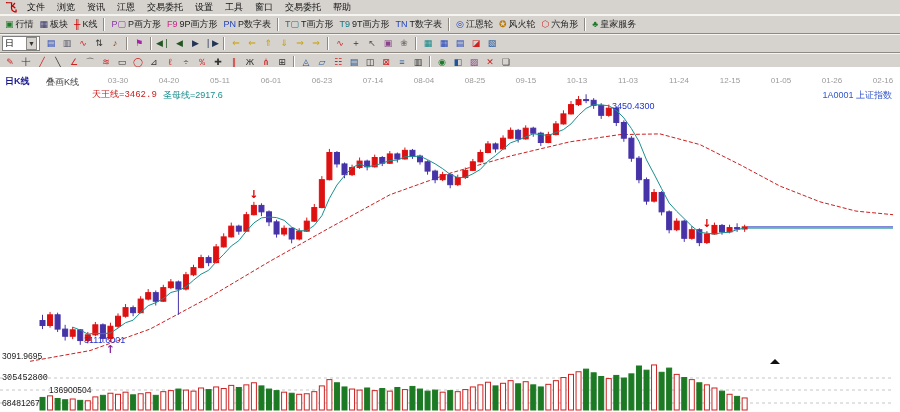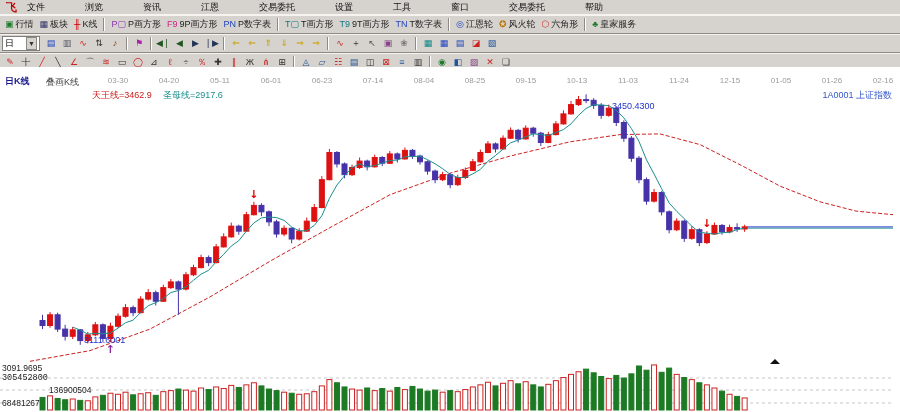--- a/index.html
+++ b/index.html
@@ -23,34 +23,34 @@
   .combo{width:32px;height:13px;background:#fff;border:1px solid #7f7f7f;font-size:9px;
          display:flex;align-items:center;justify-content:space-between;padding:0 2px;margin-right:3px;}
   .combo .arrow{font-size:7px;color:#333;background:#d6d3ce;border:1px solid #8e8a83;
                 width:9px;height:11px;display:flex;align-items:center;justify-content:center;}
   
   .chart{position:absolute;left:0;top:67px;width:900px;height:345px;background:#ffffff;}
   .chart svg{position:absolute;left:0;top:0;}
   .ov{position:absolute;font-size:9px;line-height:10px;white-space:nowrap;}
   .tab-label{left:5px;top:9px;color:#1a1a8c;font-weight:bold;}
   .overlay-label{left:46px;top:10px;color:#444;}
-  .legend-red{left:92px;top:23px;}
+  .legend-red{left:92px;top:23px;font-family:Liberation Mono, monospace;}
   .legend-teal{left:163px;top:23px;}
   .symbol{right:8px;top:23px;color:#3355cc;font-weight:normal;}
   .peak-note{left:612px;top:34px;color:#2233cc;}
   .low-note{left:84px;top:268px;color:#2233cc;}
   .axis-label{left:2px;color:#222;font-size:8.5px;}
 </style>
 </head>
 <body>
 
 <div class="app">
   <div class="menubar">
     <span class="logo">飞</span>
-    <span id="menu-items" style="display:flex;gap:28px;">
+    <span id="menu-items" style="display:flex;">
         <span class="menu-item">文件</span>
         <span class="menu-item">浏览</span>
         <span class="menu-item">资讯</span>
         <span class="menu-item">江恩</span>
         <span class="menu-item">交易委托</span>
         <span class="menu-item">设置</span>
         <span class="menu-item">工具</span>
         <span class="menu-item">窗口</span>
         <span class="menu-item">交易委托</span>
         <span class="menu-item">帮助</span>
@@ -504,18 +504,18 @@
         <rect x="742.15" y="330.95231210845014" width="5" height="12.047687891549856" fill="#ffffff" stroke="#cc2222" stroke-width="1"></rect>
         <polygon points="770,297 780,297 775,292" fill="#111"></polygon>
       </svg>
     <div class="ov tab-label">日K线</div>
     <div class="ov overlay-label">叠画K线</div>
     <div class="ov legend-red" style="color: rgb(204, 32, 32);">天王线=3462.9</div>
     <div class="ov legend-teal" style="color: rgb(27, 143, 143);">圣母线=2917.6</div>
     <div class="ov symbol">1A0001 上证指数</div>
     <div class="ov peak-note">3450.4300</div>
     <div class="ov low-note">3111.6001</div>
-    <div class="ov axis-label" style="top:284px;margin-top:12px;">3091.9695</div>
+    <div class="ov axis-label" style="top:284px;">3091.9695</div>
     <div class="ov axis-label" style="top:306px;font-family:Liberation Mono, monospace;">305452800</div>
     <div class="ov axis-label" style="top:318px;margin-left:47px;">136900504</div>
     <div class="ov axis-label" style="top:331px;">68481267</div>
   </div>
 </div>
 
 </body></html>

